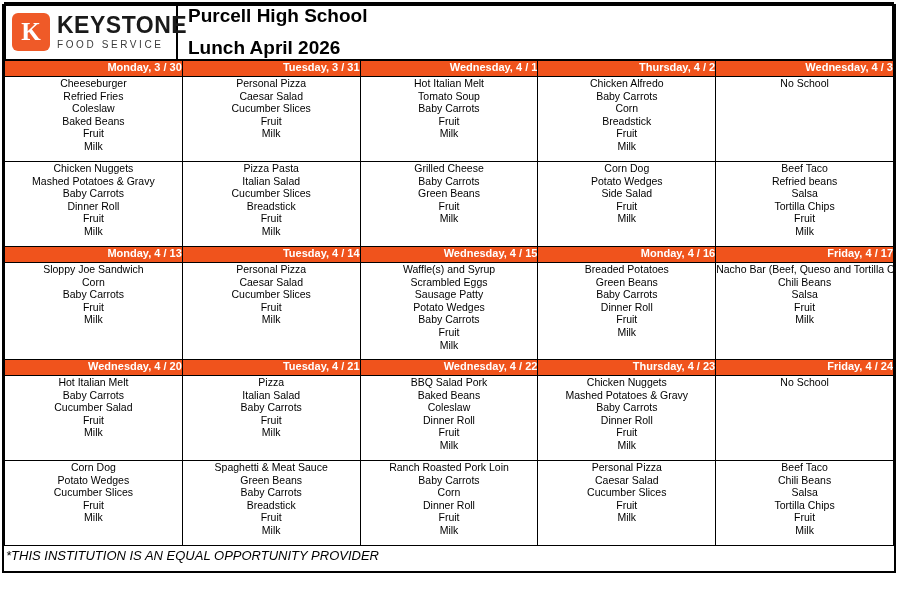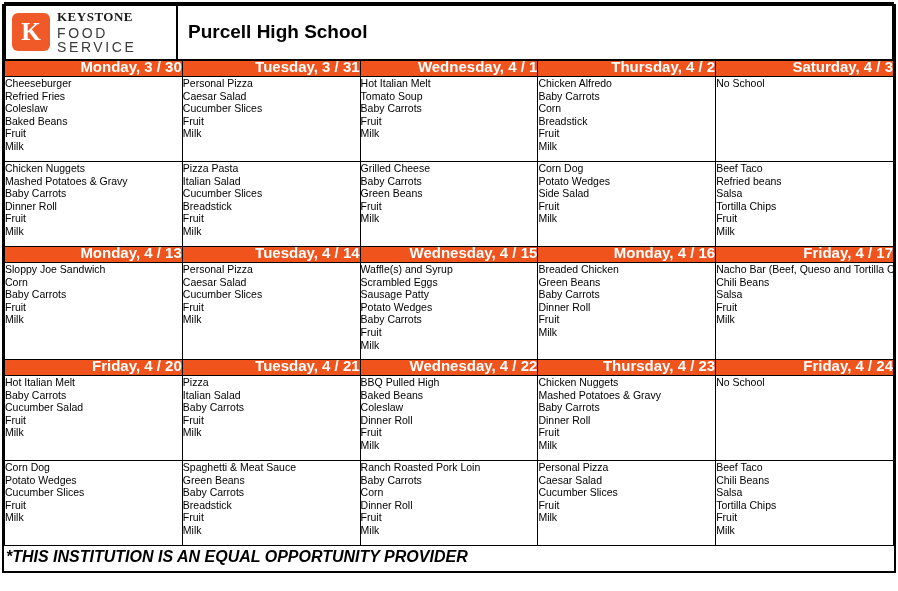--- a/index.html
+++ b/index.html
@@ -57,28 +57,28 @@
     justify-content: center;
     line-height: 1;
   }
   .logo-text {
     display: flex;
     flex-direction: column;
     justify-content: center;
     line-height: 1;
   }
   .logo-title {
-    font-family: Liberation Serif, serif;
+    font-family: Liberation Sans, sans-serif;
     font-weight: bold;
-    font-size: 13px;
+    font-size: 23px;
     letter-spacing: 0.5px;
     color: #1a1a1a;
   }
   .logo-sub {
-    font-size: 14px;
+    font-size: 10px;
     letter-spacing: 2.6px;
     color: #3a3a3a;
     margin-top: 3px;
   }
   .title-cell {
     flex: 1;
     display: flex;
     flex-direction: column;
     justify-content: center;
     padding-left: 10px;
@@ -98,47 +98,48 @@
     table-layout: fixed;
   }
   table.cal td, table.cal th {
     border: 1px solid #000;
     vertical-align: top;
     padding: 0;
   }
   .dayhdr {
     background: #f0531c;
     color: #ffffff;
-    font-size: 15px;
+    font-size: 11px;
     font-weight: bold;
     text-align: right;
     padding: 2px 5px 2px 0;
     height: 15px;
     line-height: 12px;
     white-space: nowrap;
     overflow: hidden;
   }
   .cell {
     padding: 4px 3px 4px 4px;
     font-size: 10.5px;
     line-height: 12.6px;
     color: #000;
     height: 84px;
     overflow: hidden;
+    text-align: center;
   }
   .cell div {
     white-space: nowrap;
     overflow: hidden;
   }
   .row-tall .cell { height: 96px; }
   .footer {
     margin: 2px 4px 0 6px;
-    font-size: 16px;
+    font-size: 13px;
     font-style: italic;
-    font-weight: bold;
+    font-weight: normal;
     color: #000;
   }
   .outer-border {
     position: absolute;
     left: 2px; top: 2px;
     width: 894px;
     height: 569px;
     border: 2px solid #000;
     box-sizing: border-box;
     pointer-events: none;
@@ -155,31 +156,32 @@
       <div class="logo-mark">
         <span class="k">K</span>
       </div>
       <div class="logo-text">
         <div class="logo-title">KEYSTONE</div>
         <div class="logo-sub">FOOD SERVICE</div>
       </div>
     </div>
     <div class="title-cell">
       <div class="title-line">Purcell High School</div>
+      <div class="title-line">Lunch April 2026</div>
     </div>
   </div>
 
   <table class="cal">
     <tbody>
         <tr>
           <td class="dayhdr">Monday, 3 / 30</td>
           <td class="dayhdr">Tuesday, 3 / 31</td>
           <td class="dayhdr">Wednesday, 4 / 1</td>
           <td class="dayhdr">Thursday, 4 / 2</td>
-          <td class="dayhdr">Saturday, 4 / 3</td>
+          <td class="dayhdr">Wednesday, 4 / 3</td>
         </tr>
         <tr>
           <td class="cell">
             <div>Cheeseburger</div>
             <div>Refried Fries</div>
             <div>Coleslaw</div>
             <div>Baked Beans</div>
             <div>Fruit</div>
             <div>Milk</div>
           </td>
@@ -274,37 +276,37 @@
           <td class="cell">
             <div>Waffle(s) and Syrup</div>
             <div>Scrambled Eggs</div>
             <div>Sausage Patty</div>
             <div>Potato Wedges</div>
             <div>Baby Carrots</div>
             <div>Fruit</div>
             <div>Milk</div>
           </td>
           <td class="cell">
-            <div>Breaded Chicken</div>
+            <div>Breaded Potatoes</div>
             <div>Green Beans</div>
             <div>Baby Carrots</div>
             <div>Dinner Roll</div>
             <div>Fruit</div>
             <div>Milk</div>
           </td>
           <td class="cell">
             <div>Nacho Bar (Beef, Queso and Tortilla Chips)</div>
             <div>Chili Beans</div>
             <div>Salsa</div>
             <div>Fruit</div>
             <div>Milk</div>
           </td>
         </tr>
         <tr>
-          <td class="dayhdr">Friday, 4 / 20</td>
+          <td class="dayhdr">Wednesday, 4 / 20</td>
           <td class="dayhdr">Tuesday, 4 / 21</td>
           <td class="dayhdr">Wednesday, 4 / 22</td>
           <td class="dayhdr">Thursday, 4 / 23</td>
           <td class="dayhdr">Friday, 4 / 24</td>
         </tr>
         <tr>
           <td class="cell">
             <div>Hot Italian Melt</div>
             <div>Baby Carrots</div>
             <div>Cucumber Salad</div>
@@ -312,21 +314,21 @@
             <div>Milk</div>
           </td>
           <td class="cell">
             <div>Pizza</div>
             <div>Italian Salad</div>
             <div>Baby Carrots</div>
             <div>Fruit</div>
             <div>Milk</div>
           </td>
           <td class="cell">
-            <div>BBQ Pulled High</div>
+            <div>BBQ Salad Pork</div>
             <div>Baked Beans</div>
             <div>Coleslaw</div>
             <div>Dinner Roll</div>
             <div>Fruit</div>
             <div>Milk</div>
           </td>
           <td class="cell">
             <div>Chicken Nuggets</div>
             <div>Mashed Potatoes &amp; Gravy</div>
             <div>Baby Carrots</div>

